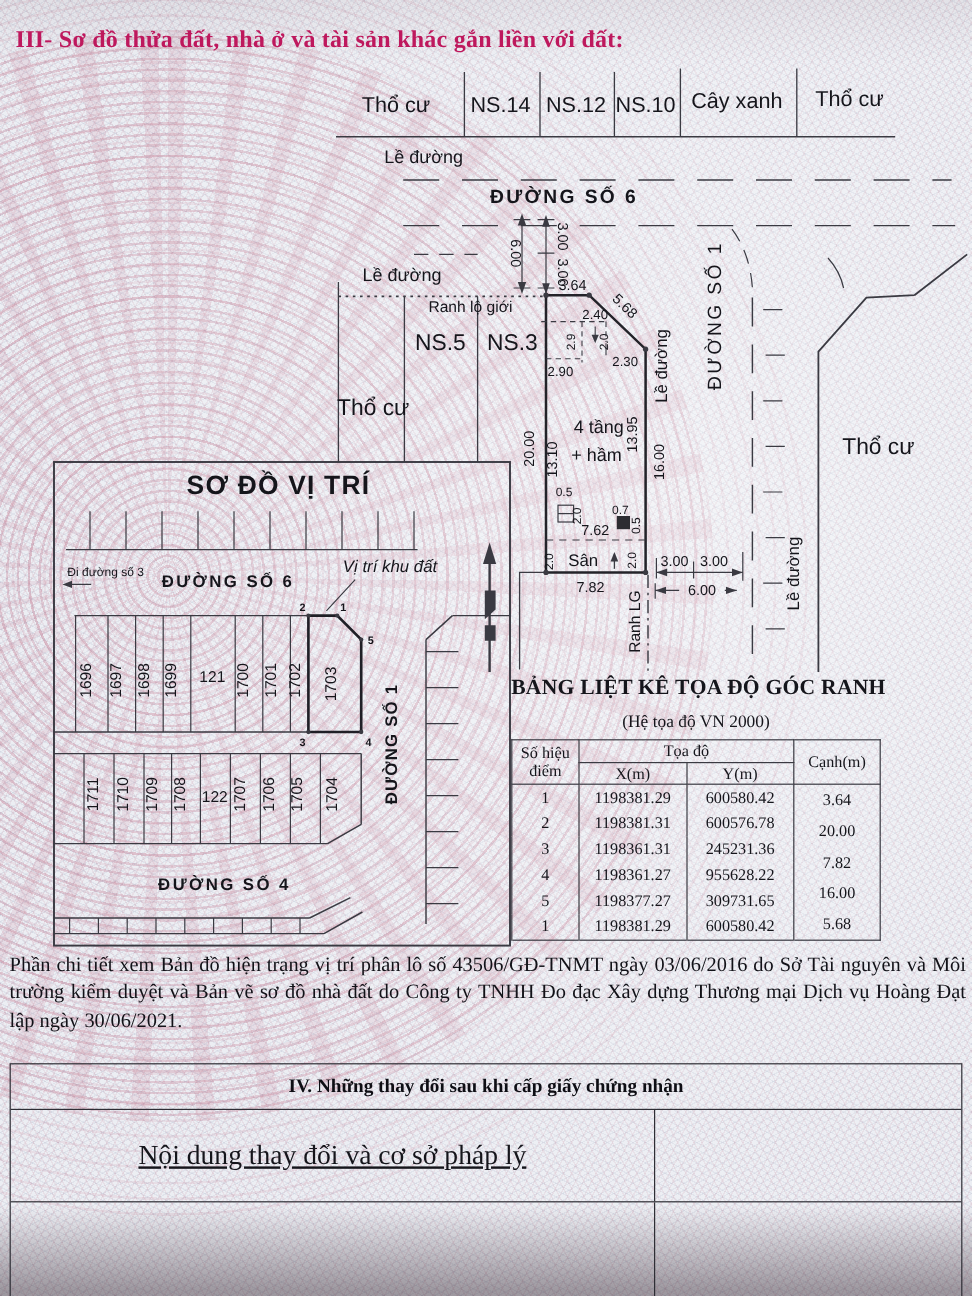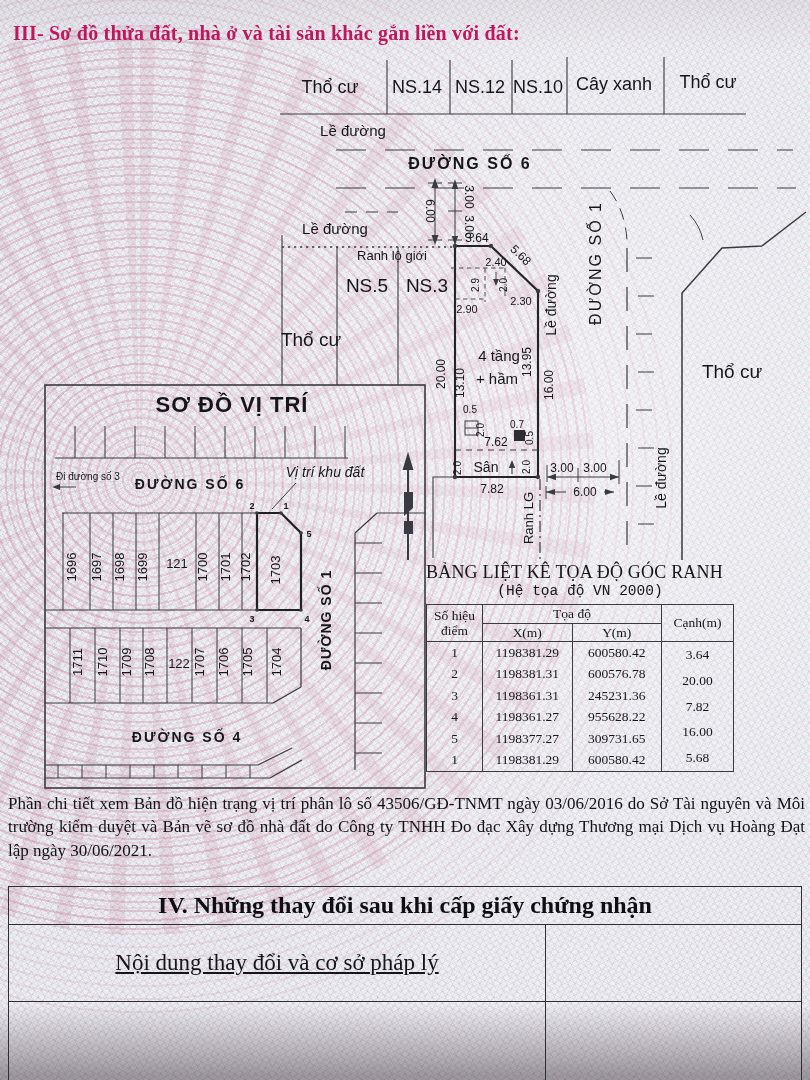--- a/index.html
+++ b/index.html
@@ -23,33 +23,33 @@
       radial-gradient(ellipse at 68% 40%, rgba(255,255,255,0.38), transparent 70%),
       linear-gradient(to bottom, rgba(120,100,112,0.10), transparent 5%, transparent 93%, rgba(62,48,58,0.45) 99.6%);}
   
   #diagram{position:absolute;left:0;top:0;z-index:4;}
   svg text{font-family:"Liberation Sans","DejaVu Sans",sans-serif;fill:#15151b;}
   .txt{position:absolute;z-index:5;}
   .title3{left:13px;top:22px;font-size:20px;font-weight:bold;color:#be185d;letter-spacing:.2px;}
   .note{left:8px;top:792px;width:797px;font-size:17px;line-height:1.37;text-align:justify;color:#121218;}
   
   .coord{left:426px;top:562px;width:308px;}
-  .coord-title{font-size:18px;font-weight:normal;white-space:nowrap;letter-spacing:.2px;}
-  .coord-sub{font-size:14.5px;text-align:center;margin-top:0;font-family:Liberation Mono, monospace;}
+  .coord-title{font-size:18px;font-weight:bold;white-space:nowrap;letter-spacing:.2px;}
+  .coord-sub{font-size:14.5px;text-align:center;margin-top:11px;}
   .coord table{border-collapse:collapse;width:100%;margin-top:5px;table-layout:fixed;}
   .coord th{border:1.2px solid #3a3a42;font-weight:normal;font-size:13.5px;padding:1px 0;line-height:1.15;}
   .coord .c-p{width:55px}.coord .c-x{width:88px}.coord .c-y{width:92px}.coord .c-e{width:71px}
   .coord table{border:1.4px solid #3a3a42;}
   .coord tbody td{border-left:1.2px solid #3a3a42;text-align:center;font-size:13.5px;height:21.5px;padding:0;}
   .coord td.edges{padding:0;vertical-align:top;}
   .coord td.edges div{height:25.8px;display:flex;align-items:center;justify-content:center;}
   
   .s4{left:8px;top:886px;width:792px;height:194px;border:1.6px solid #2e2e35;display:flex;flex-direction:column;}
   .s4-title{height:37px;border-bottom:1.5px solid #2e2e35;display:flex;align-items:center;justify-content:center;
-            font-size:24px;font-weight:bold;color:#0e0e14;}
+            font-size:16px;font-weight:bold;color:#0e0e14;}
   .s4-head{display:flex;border-bottom:1.5px solid #2e2e35;min-height:76px;}
   .s4-left{width:536px;border-right:1.5px solid #2e2e35;display:flex;align-items:center;justify-content:center;font-size:23px;text-decoration:underline;}
   .s4-right{flex:1;display:flex;align-items:center;justify-content:center;text-align:center;font-size:20px;
             line-height:1.4;padding:4px 18px;}
   .s4-body{flex:1;display:flex;}
 </style>
 </head>
 <body>
 
 <div id="page">

